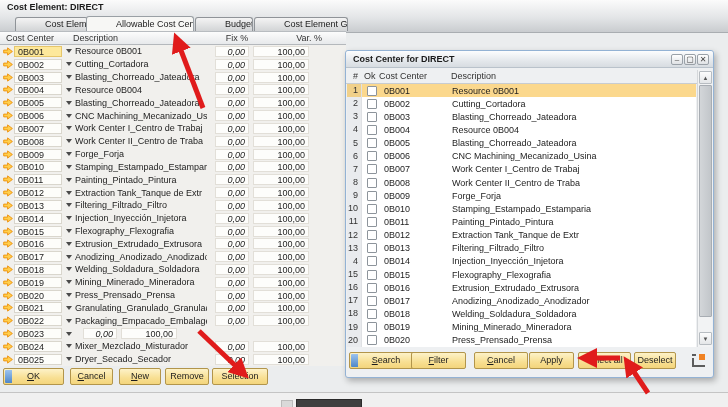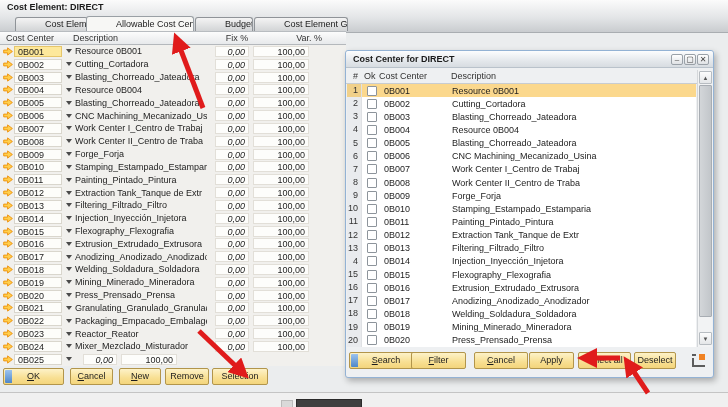--- a/index.html
+++ b/index.html
@@ -449,21 +449,20 @@
       <div class="numcell var">100,00</div>
     </div>
     <div class="trow">
       <span class="licon">
         <svg width="10" height="9" viewBox="0 0 10 9">
           <path d="M0.7 3.1 H4.6 V0.9 L9.4 4.5 L4.6 8.1 V5.9 H0.7 Z" fill="#ffcf4d" stroke="#ee9008" stroke-width="0.9"></path>
         </svg>
       </span>
       <div class="cc-cell">0B023</div>
       <span class="dd"></span>
-      <div class="desc">Reactor_Reator</div>
       <div class="numcell fix">0,00</div>
       <div class="numcell var">100,00</div>
     </div>
     <div class="trow">
       <span class="licon">
         <svg width="10" height="9" viewBox="0 0 10 9">
           <path d="M0.7 3.1 H4.6 V0.9 L9.4 4.5 L4.6 8.1 V5.9 H0.7 Z" fill="#ffcf4d" stroke="#ee9008" stroke-width="0.9"></path>
         </svg>
       </span>
       <div class="cc-cell">0B024</div>
@@ -473,20 +472,21 @@
       <div class="numcell var">100,00</div>
     </div>
     <div class="trow">
       <span class="licon">
         <svg width="10" height="9" viewBox="0 0 10 9">
           <path d="M0.7 3.1 H4.6 V0.9 L9.4 4.5 L4.6 8.1 V5.9 H0.7 Z" fill="#ffcf4d" stroke="#ee9008" stroke-width="0.9"></path>
         </svg>
       </span>
       <div class="cc-cell">0B025</div>
       <span class="dd"></span>
+      <div class="desc">Dryer_Secado_Secador</div>
       <div class="numcell fix">0,00</div>
       <div class="numcell var">100,00</div>
     </div>
   </div>
 
 <div class="abs btn default mn" style="left:3px;  top:368px; width:61px;">OK</div>
 <div class="abs btn mn" style="left:70px;  top:368px; width:43px;">Cancel</div>
 <div class="abs btn mn" style="left:119px; top:368px; width:42px;">New</div>
 <div class="abs btn" style="left:165px; top:368px; width:44px;">Remove</div>
 <div class="abs btn" style="left:212px; top:368px; width:56px;">Selection</div>

